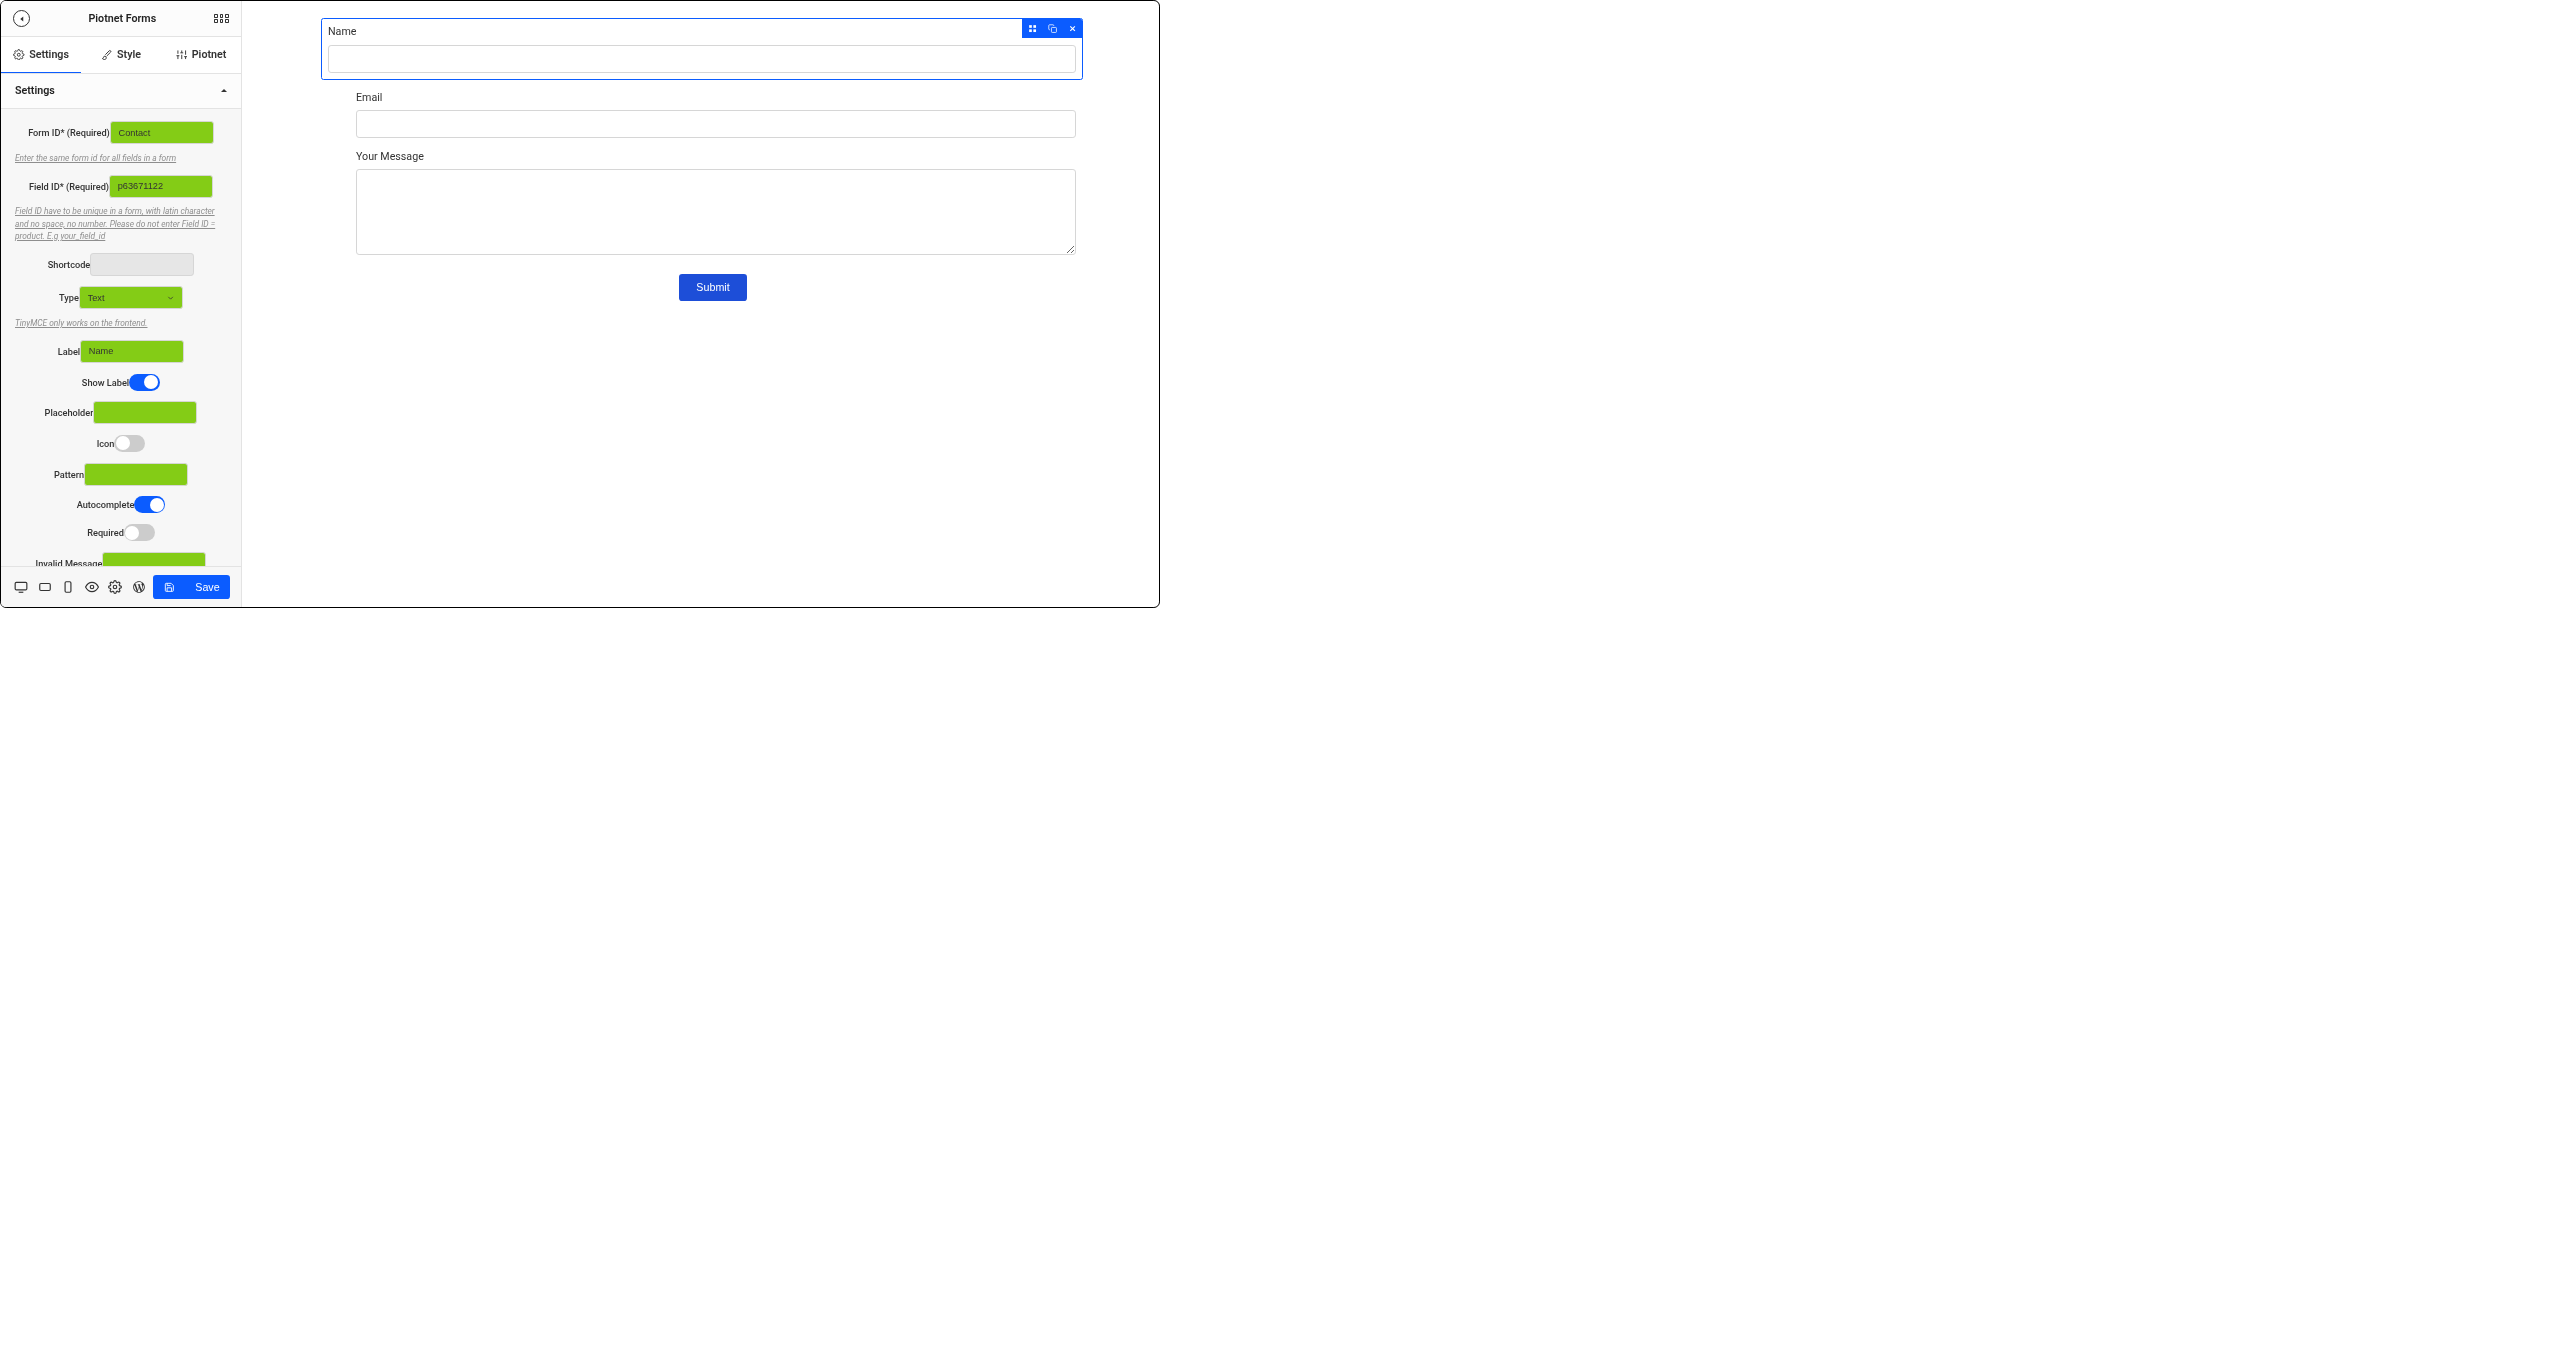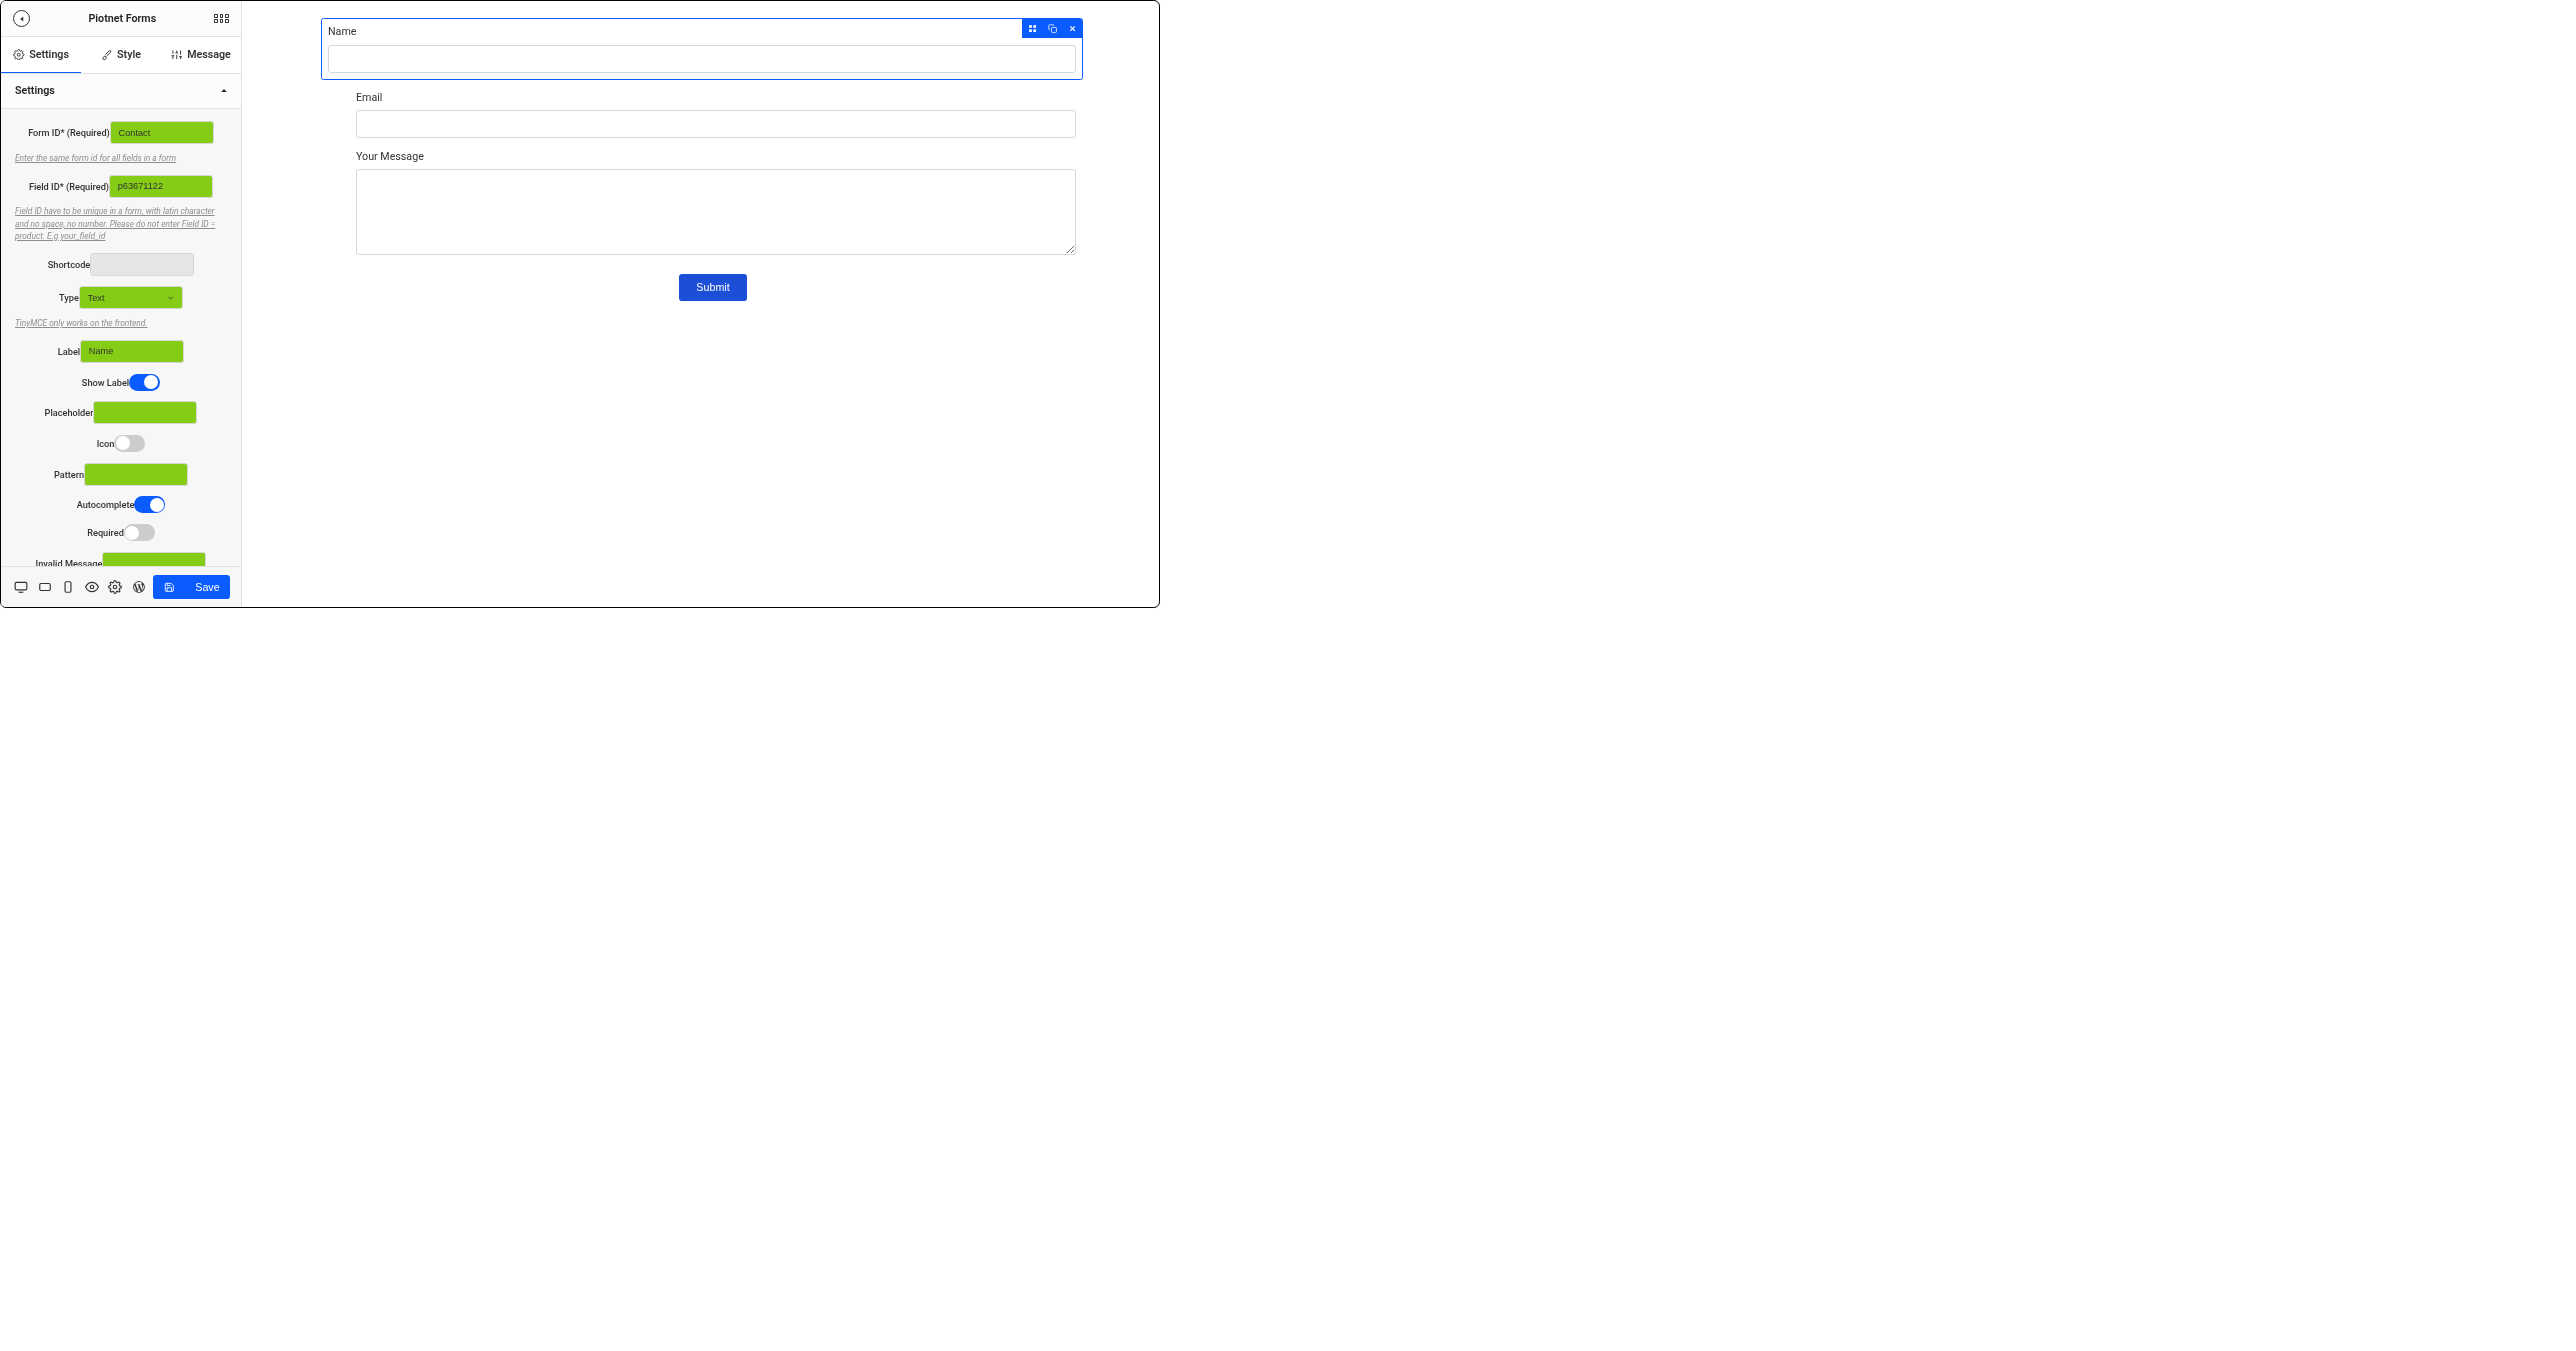--- a/index.html
+++ b/index.html
@@ -108,21 +108,21 @@
             <line x1="4" y1="21" x2="4" y2="14"></line>
             <line x1="4" y1="10" x2="4" y2="3"></line>
             <line x1="12" y1="21" x2="12" y2="12"></line>
             <line x1="12" y1="8" x2="12" y2="3"></line>
             <line x1="20" y1="21" x2="20" y2="16"></line>
             <line x1="20" y1="12" x2="20" y2="3"></line>
             <line x1="1" y1="14" x2="7" y2="14"></line>
             <line x1="9" y1="8" x2="15" y2="8"></line>
             <line x1="17" y1="16" x2="23" y2="16"></line>
           </svg>
-        <span>Message</span>
+        <span>Piotnet</span>
       </div>
     </div>
 
     <div class="section-header">
       <span>Settings</span>
       <span class="caret"></span>
     </div>
 
     <div class="controls">
 

